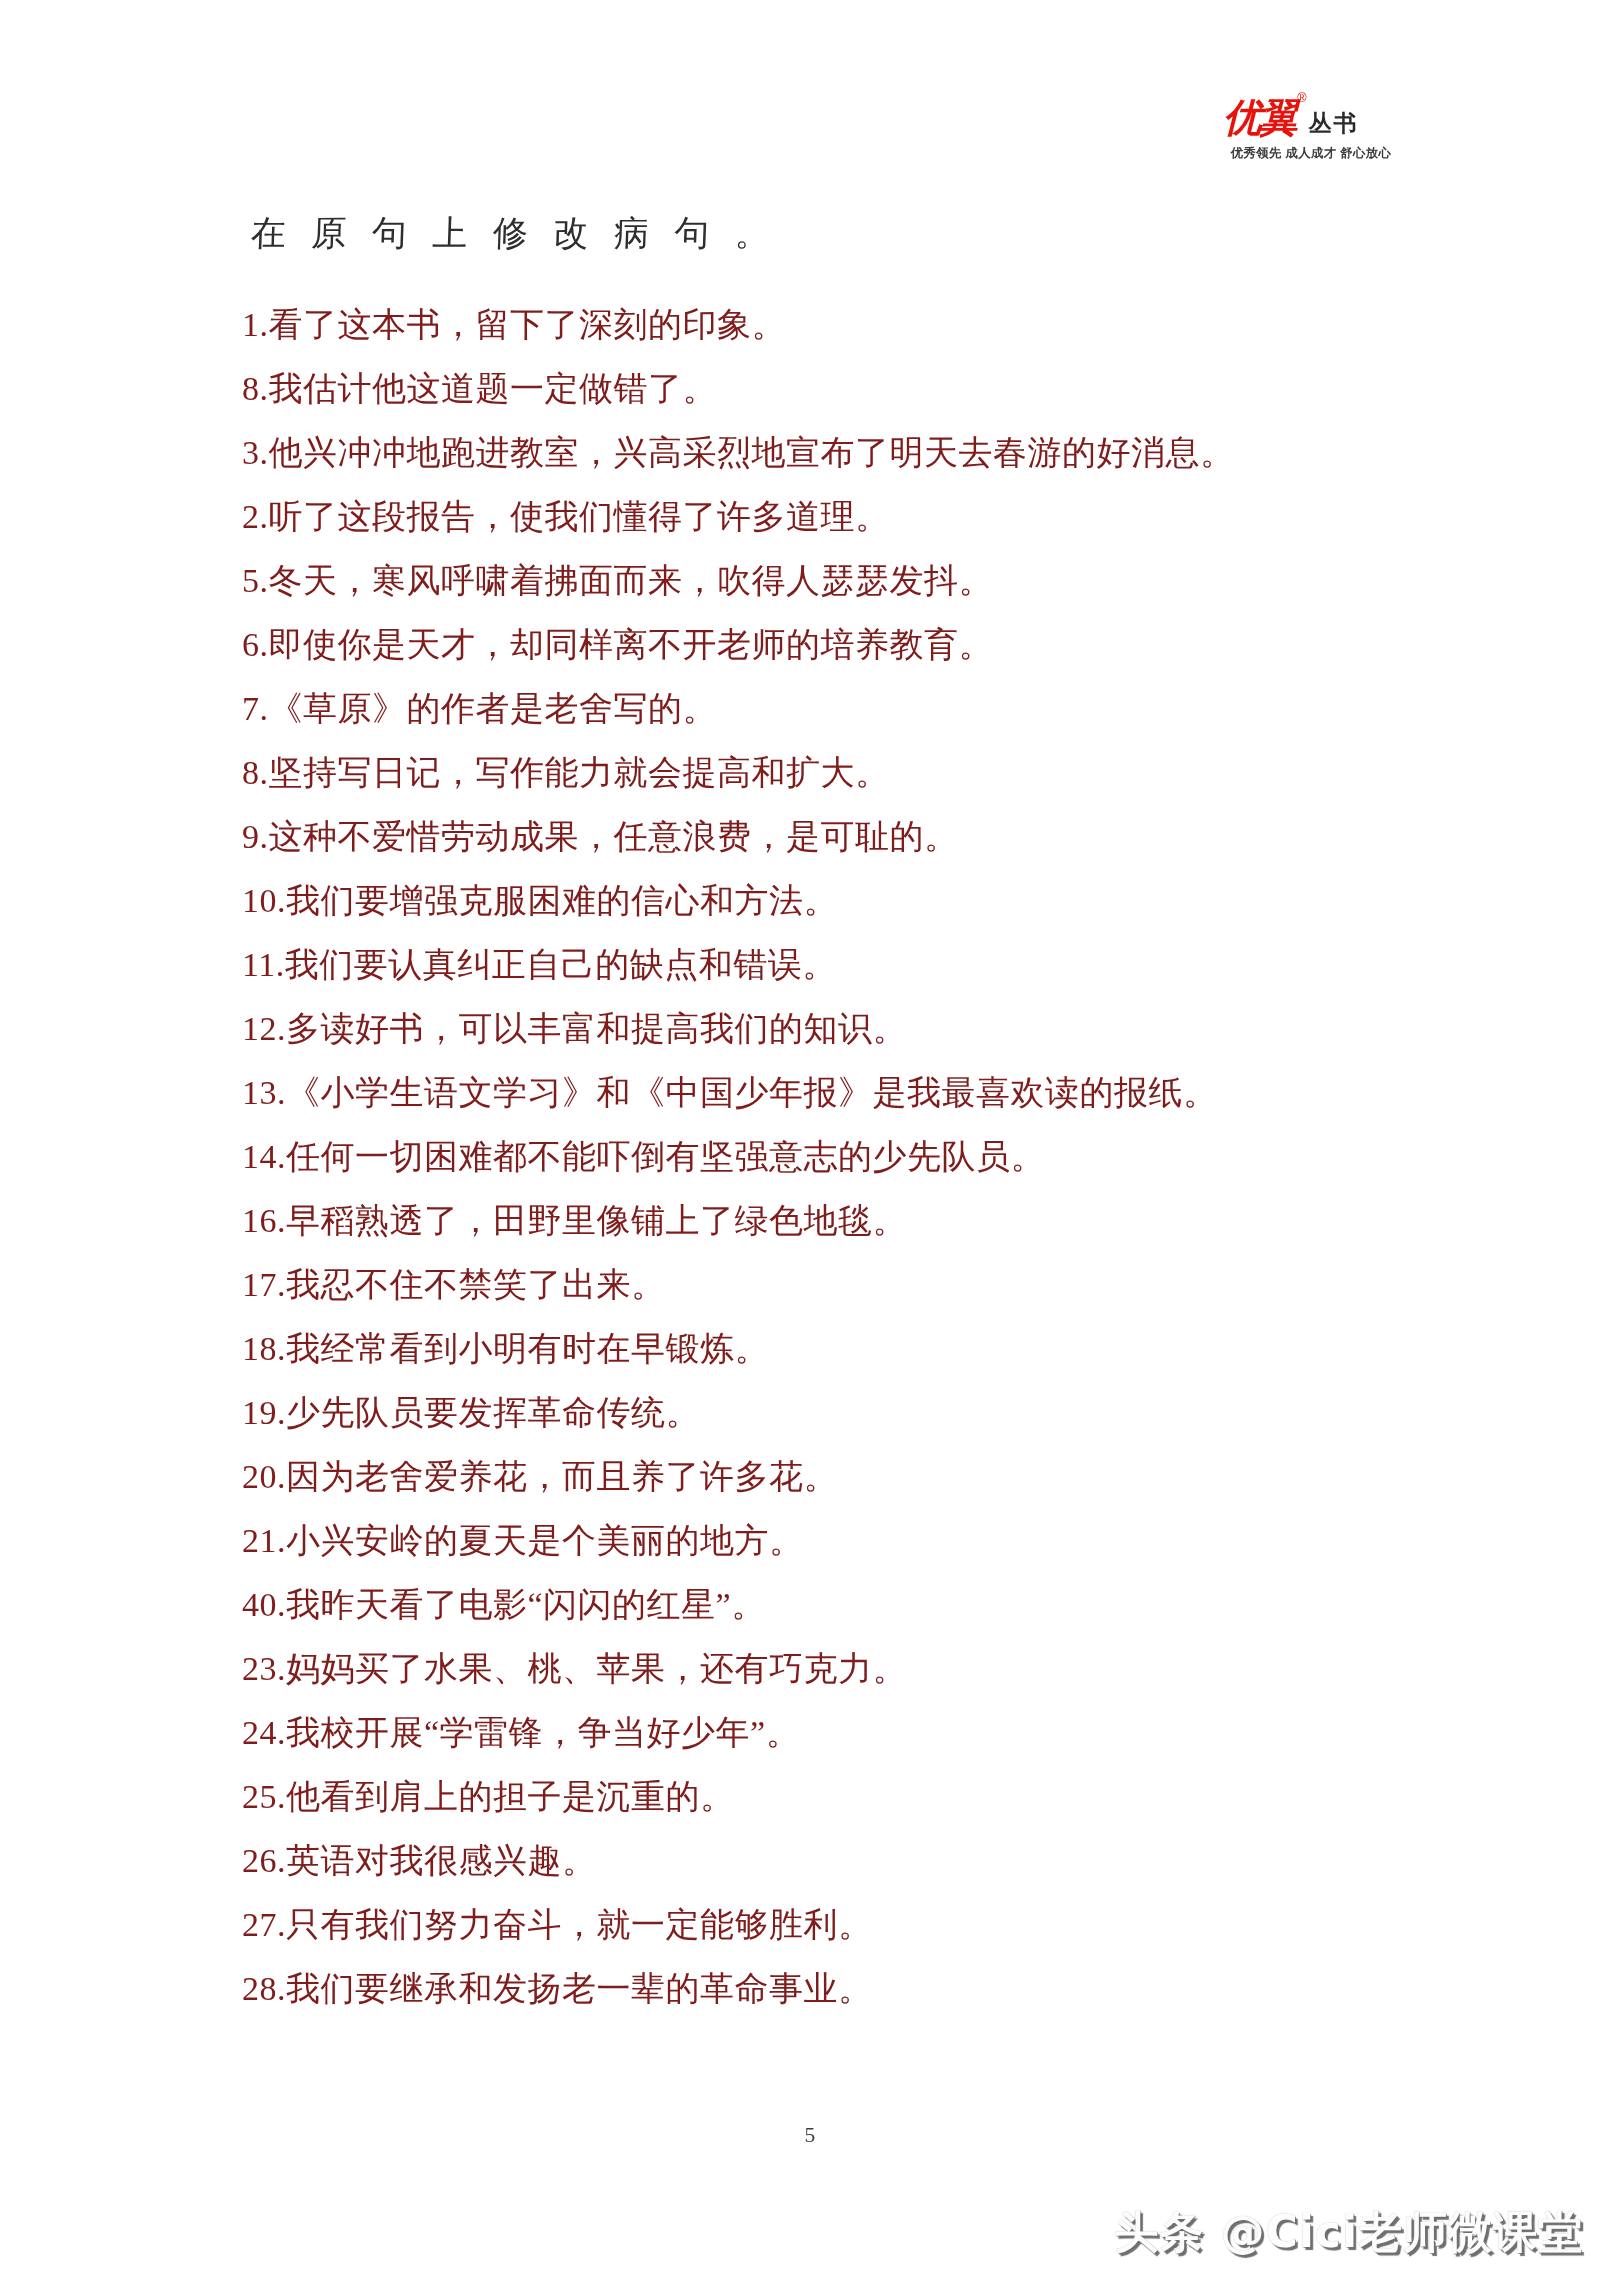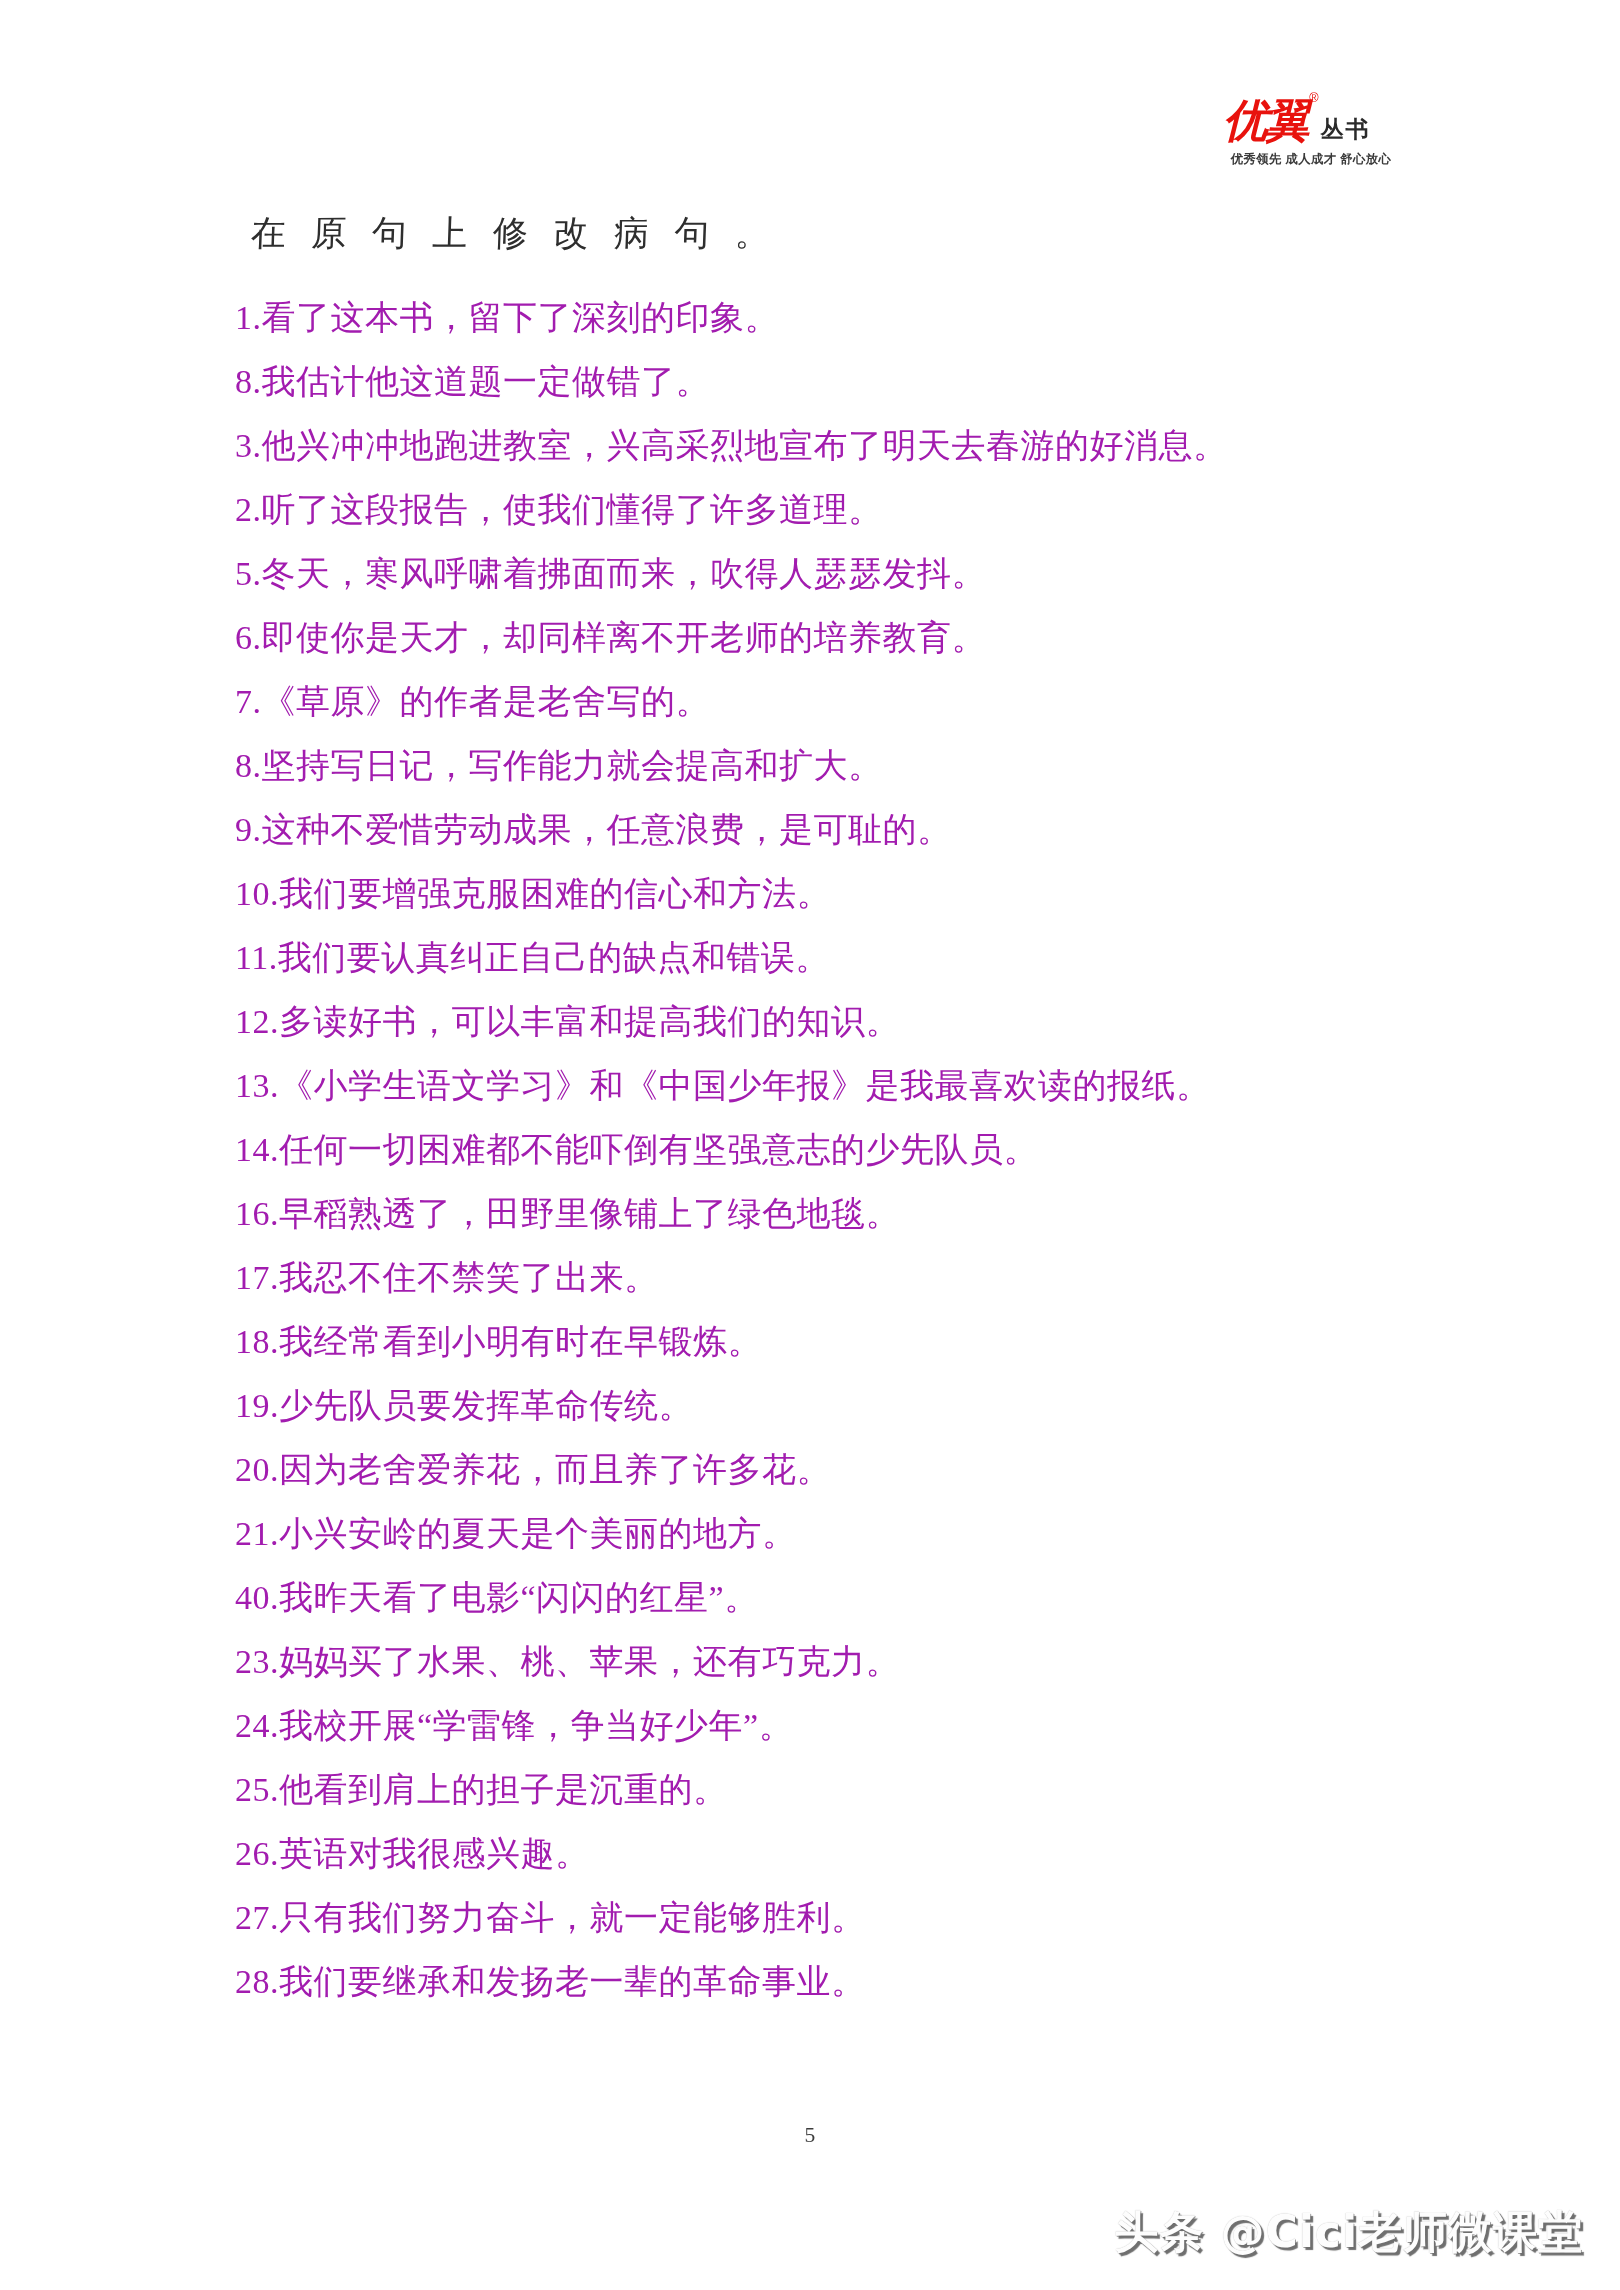--- a/index.html
+++ b/index.html
@@ -22,21 +22,21 @@
     width: 176px;
   }
   .logo-row {
     display: flex; align-items: flex-end;
     white-space: nowrap;
     line-height: 1;
   }
   .brand {
     color: #e8120d;
     font-family: "Liberation Sans", sans-serif;
-    font-size: 45px;
+    font-size: 39px;
     font-weight: 900;
     font-style: italic;
     letter-spacing: -2.9px;
   }
   .reg {
     color: #e8120d;
     font-size: 12.7px;
     font-family: "Liberation Sans", sans-serif;
     align-self: flex-start;
     margin: -5.9px 0 0 2px;
@@ -70,25 +70,25 @@
     letter-spacing: 25.5px;
     font-family: cursive;
     white-space: nowrap;
     transform: skewX(-2deg);
   }
 
   
   .sentences {
     position: absolute;
     left: 230px; top: 281px;
-    margin: 5px; padding: 0;
+    margin: 12px; padding: 0;
     list-style: none;
     font-size: 34px;
     line-height: 64px;
-    color: #a21caf;
+    color: #7f1d1d;
   }
   .sentence {
     height: 64px;
     white-space: nowrap;
     letter-spacing: 0.5px;
   }
 
   
   .page-number {
     position: absolute;

